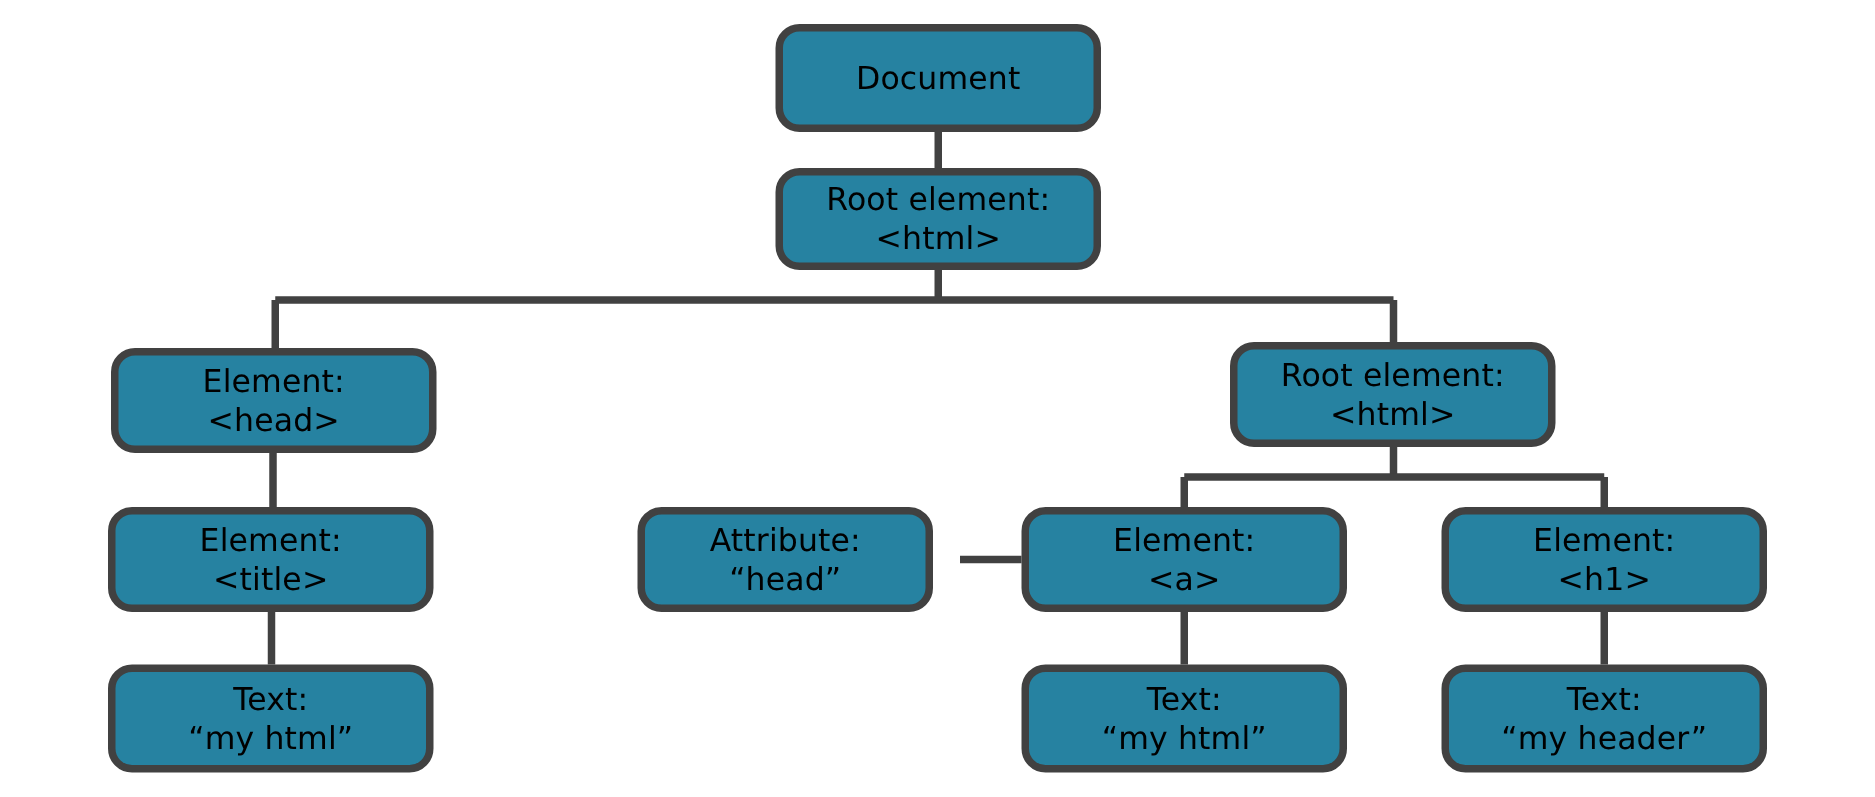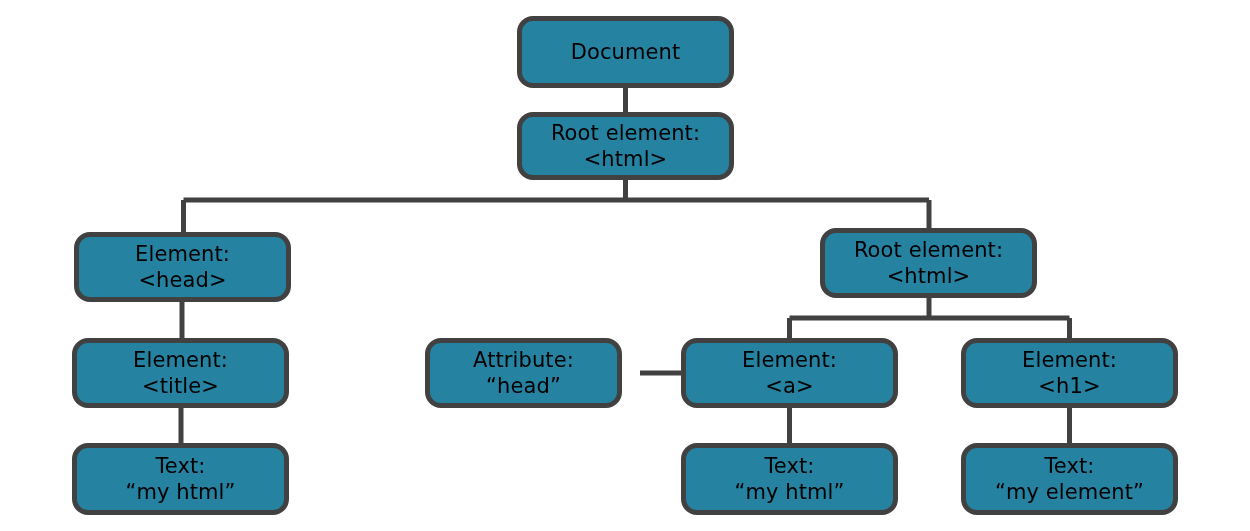--- a/index.html
+++ b/index.html
@@ -121,16 +121,16 @@
     <span class="line2">“my html”</span>
   </div>
 
   <div class="node" style="left:681px; top:443px; width:217px; height:72px;">
     <span>Text:</span>
     <span class="line2">“my html”</span>
   </div>
 
   <div class="node" style="left:961px; top:443px; width:217px; height:72px;">
     <span>Text:</span>
-    <span class="line2">“my element”</span>
+    <span class="line2">“my header”</span>
   </div>
 
 </div>
 
 </body></html>

